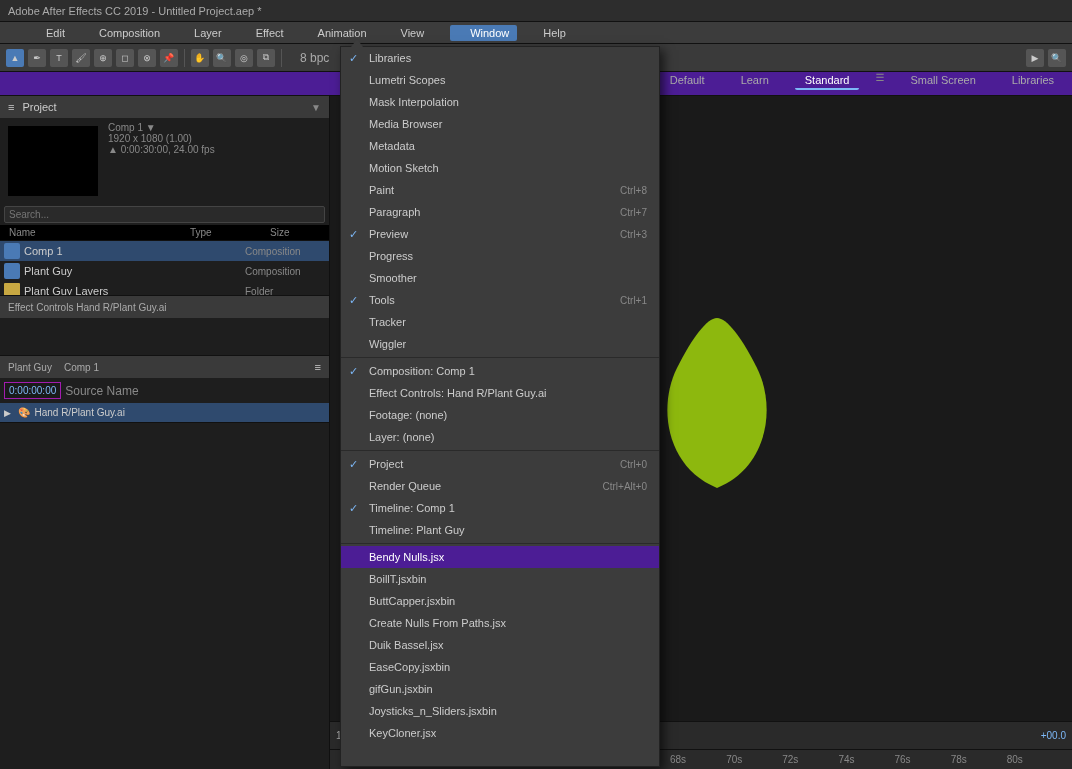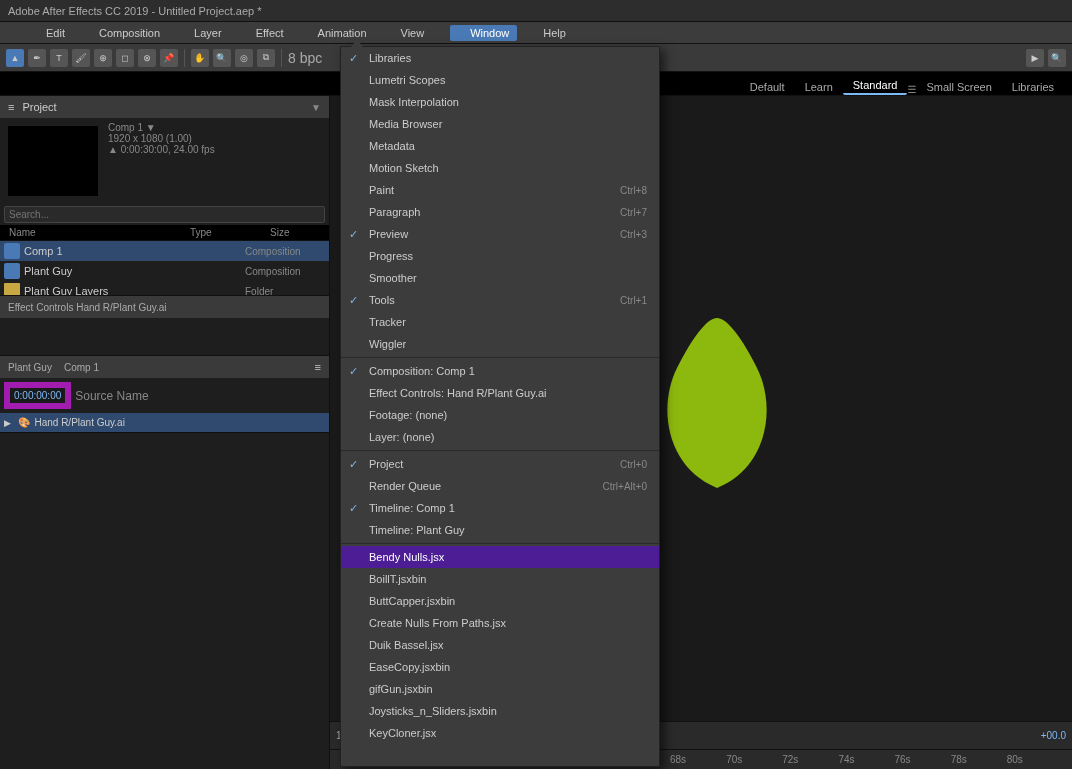--- a/index.html
+++ b/index.html
@@ -52,25 +52,25 @@
       display: flex;
       align-items: center;
       padding: 0 6px;
       gap: 4px;
       border-bottom: 1px solid #111;
     }
 
     
     #workspace-tabs {
       height: 24px;
-      background: #000000;
-      display: flex;
-      align-items: flex-end;
+      background: #4c1d95;
+      display: flex;
+      align-items: flex-start;
       padding: 0 8px;
-      gap: 0;
+      gap: 16px;
       border-bottom: 1px solid #111;
       justify-content: flex-end;
     }
     .workspace-tab {
       padding: 2px 10px;
       font-size: 11px;
       color: #aaa;
       cursor: pointer;
       border-radius: 2px;
     }
@@ -339,21 +339,21 @@
   <div class="tool-icon">⊕</div>
   <div class="tool-icon">◻</div>
   <div class="tool-icon">⊗</div>
   <div class="tool-icon">📌</div>
   <div class="separator"></div>
   <div class="tool-icon">✋</div>
   <div class="tool-icon">🔍</div>
   <div class="tool-icon">◎</div>
   <div class="tool-icon">⧉</div>
   <div class="separator"></div>
-  <span style="font-size:14px;color:#aaa;margin-left:0;">8 bpc</span>
+  <span style="font-size:12px;color:#aaa;margin-left:12px;">8 bpc</span>
   <div style="margin-left:auto;display:flex;gap:4px;align-items:center;">
     <div class="tool-icon">▶</div>
     <div class="tool-icon">🔍</div>
   </div>
 </div>
 
 <div id="workspace-tabs">
   <span class="workspace-tab">Default</span>
   <span class="workspace-tab">Learn</span>
   <span class="workspace-tab active">Standard</span>
@@ -419,21 +419,21 @@
       </div>
     </div>
 
     <div id="timeline-panel">
       <div id="timeline-header">
         <span style="font-size:10px;color:#aaa;">Plant Guy</span>
         <span style="margin-left:12px;font-size:10px;color:#aaa;">Comp 1</span>
         <span style="margin-left:auto;">≡</span>
       </div>
       <div style="padding:4px;display:flex;gap:4px;align-items:center;">
-        <span style="font-size:10px;color:#7db8f7;background:#1a1a1a;padding:2px 4px;border:6px solid #a21caf;">0:00:00:00</span>
+        <span style="font-size:10px;color:#7db8f7;background:#1a1a1a;padding:2px 4px;border:1px solid #a21caf;">0:00:00:00</span>
         <span style="color:#888;font-size:12px;">Source Name</span>
       </div>
       <div class="track-row selected">
         <span style="width:12px;font-size:9px;">▶</span>
         <span style="color:#7db8f7;margin-left:2px;font-size:10px;">🎨</span>
         <span style="margin-left:4px;font-size:10px;">Hand R/Plant Guy.ai</span>
       </div>
     </div>
   </div>
 

